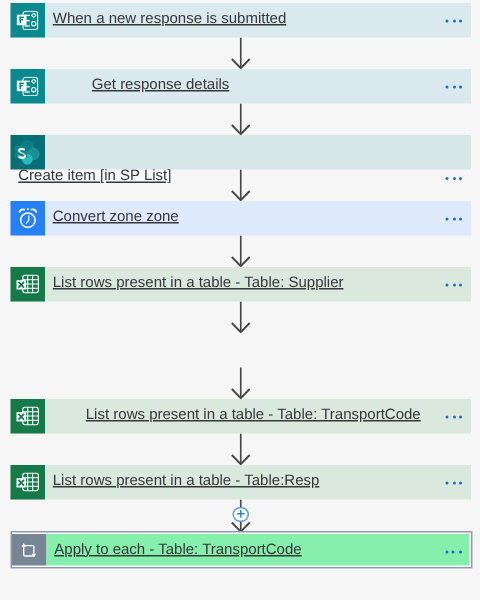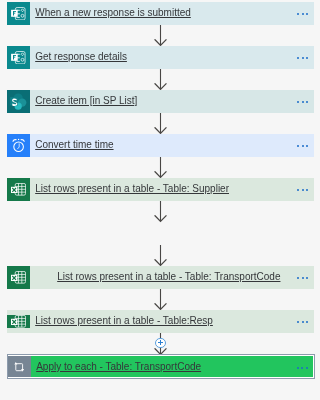--- a/index.html
+++ b/index.html
@@ -84,21 +84,21 @@
     <div class="cbody">
       <span class="lbl">When a new response is submitted</span>
       <span class="dots">
           <i></i>
           <i></i>
           <i></i>
         </span>
     </div>
   </div>
 
-  <div class="step" style="top: 46px; background: rgb(217, 233, 237);">
+  <div class="step" style="top: 46px; background: rgb(217, 233, 237); gap: 26px;">
     <div class="ico" style="background: rgb(10, 137, 142);">
         <svg width="14.6" height="13.4" viewBox="0 0 73 67">
    <rect x="21.7" y="2.5" width="48.8" height="62" rx="9" ry="9" fill="none" stroke="#fff" stroke-width="3.6"></rect>
    <g fill="#fff">
      <rect x="27" y="14" width="17" height="4.4"></rect>
      <rect x="27" y="32" width="17" height="4.4"></rect>
      <rect x="27" y="49.5" width="17" height="4.4"></rect>
    </g>
    <g fill="none" stroke="#fff" stroke-width="3.6">
      <path d="M57.5 9 l7.2 7.2 l-7.2 7.2 l-7.2 -7.2 z"></path>
@@ -115,21 +115,21 @@
     <div class="cbody">
       <span class="lbl">Get response details</span>
       <span class="dots">
           <i></i>
           <i></i>
           <i></i>
         </span>
     </div>
   </div>
 
-  <div class="step" style="top: 90px; background: rgb(215, 231, 231);">
+  <div class="step" style="top: 90px; background: rgb(215, 231, 231); flex-direction: column;">
     <div class="ico" style="background: rgb(10, 110, 117);">
         <svg width="16.4" height="17.2" viewBox="0 0 82 86">
    <circle cx="41" cy="25" r="23" fill="#0d7d85"></circle>
    <circle cx="61" cy="48" r="21" fill="#1a9198"></circle>
    <circle cx="41" cy="66" r="18" fill="#27b9c0"></circle>
    <rect x="1" y="21" width="39" height="41" fill="#11838a"></rect>
    <path d="M33 30.5 C25.5 26.5 13 27 11 34.5 C9 42 17 45 23 47.3 C29 49.6 32.5 51 31.5 54 C30 58 20 57.5 11.5 52.5 L11.5 62 C20 66.5 33.5 65.5 36.5 58 C39.5 50 30.5 46.5 24.5 44 C18.5 41.5 15.3 40 16.5 37 C17.8 33.7 26 34 33 37 Z" fill="#fff"></path>
  </svg>
       </div>
     <div class="cbody">
@@ -148,21 +148,21 @@
    <g fill="none" stroke="#fff" stroke-width="5.6" stroke-linecap="round">
      <path d="M10 16.5 A13.5 13.5 0 0 1 26 8.5"></path>
      <path d="M66 16.5 A13.5 13.5 0 0 0 50 8.5"></path>
    </g>
    <circle cx="38" cy="44" r="24" fill="none" stroke="#fff" stroke-width="5.2"></circle>
    <path d="M41 29 L41 45 L33 54" fill="none" stroke="#fff" stroke-width="3.8" stroke-linecap="round" stroke-linejoin="round"></path>
    <circle cx="38" cy="7" r="3.4" fill="#fff"></circle>
  </svg>
       </div>
     <div class="cbody">
-      <span class="lbl">Convert time time</span>
+      <span class="lbl">Convert zone zone</span>
       <span class="dots">
           <i></i>
           <i></i>
           <i></i>
         </span>
     </div>
   </div>
 
   <div class="step" style="top: 178px; background: rgb(219, 232, 222); justify-content: center;">
     <div class="ico" style="background: rgb(21, 121, 74);">
@@ -202,21 +202,21 @@
     <div class="cbody">
       <span class="lbl">List rows present in a table - Table: TransportCode</span>
       <span class="dots">
           <i></i>
           <i></i>
           <i></i>
         </span>
     </div>
   </div>
 
-  <div class="step" style="top: 310px; background: rgb(219, 232, 222); align-items: center;">
+  <div class="step" style="top: 310px; background: rgb(219, 232, 222);">
     <div class="ico" style="background: rgb(21, 121, 74);">
         <svg width="15" height="12.6" viewBox="0 0 75 63">
    <rect x="20.8" y="2.2" width="52" height="58.6" rx="8" ry="8" fill="none" stroke="#fff" stroke-width="3.7"></rect>
    <g stroke="#fff" stroke-width="3.5" fill="none">
      <path d="M20.8 17.2 H72.8 M20.8 31.5 H72.8 M20.8 45.8 H72.8"></path>
      <path d="M37.5 2.2 V60.8 M54 2.2 V60.8"></path>
    </g>
    <rect x="-2" y="19" width="34" height="31" fill="#fff"></rect>
    <path d="M6.5 25 L25 44 M25 25 L6.5 44" stroke="#15794a" stroke-width="6" fill="none"></path>
  </svg>
@@ -235,21 +235,21 @@
     <div class="ico" style="background: rgb(119, 133, 148);">
         <svg width="10.4" height="9.6" viewBox="0 0 104 96">
    <g fill="none" stroke="#fff" stroke-width="9" stroke-linejoin="round" stroke-linecap="butt">
      <path d="M18 24 L18 79 a8 8 0 0 0 8 8 L88 87"></path>
      <path d="M86 72 L86 25 a8 8 0 0 0 -8 -8 L18 17"></path>
    </g>
    <path d="M18 0 L3 25 L33 25 Z" fill="#fff"></path>
    <path d="M86 96 L71 71 L101 71 Z" fill="#fff"></path>
  </svg>
       </div>
-    <div class="cbody" style="background: #22c55e;">
+    <div class="cbody" style="background: #86efac;">
       <span class="lbl">Apply to each - Table: TransportCode</span>
       <span class="dots">
           <i></i>
           <i></i>
           <i></i>
         </span>
     </div>
   </div>
 
   <div class="plus" id="addbtn" style="top: 337.55px; border: 1.2px solid rgb(90, 159, 221);">

